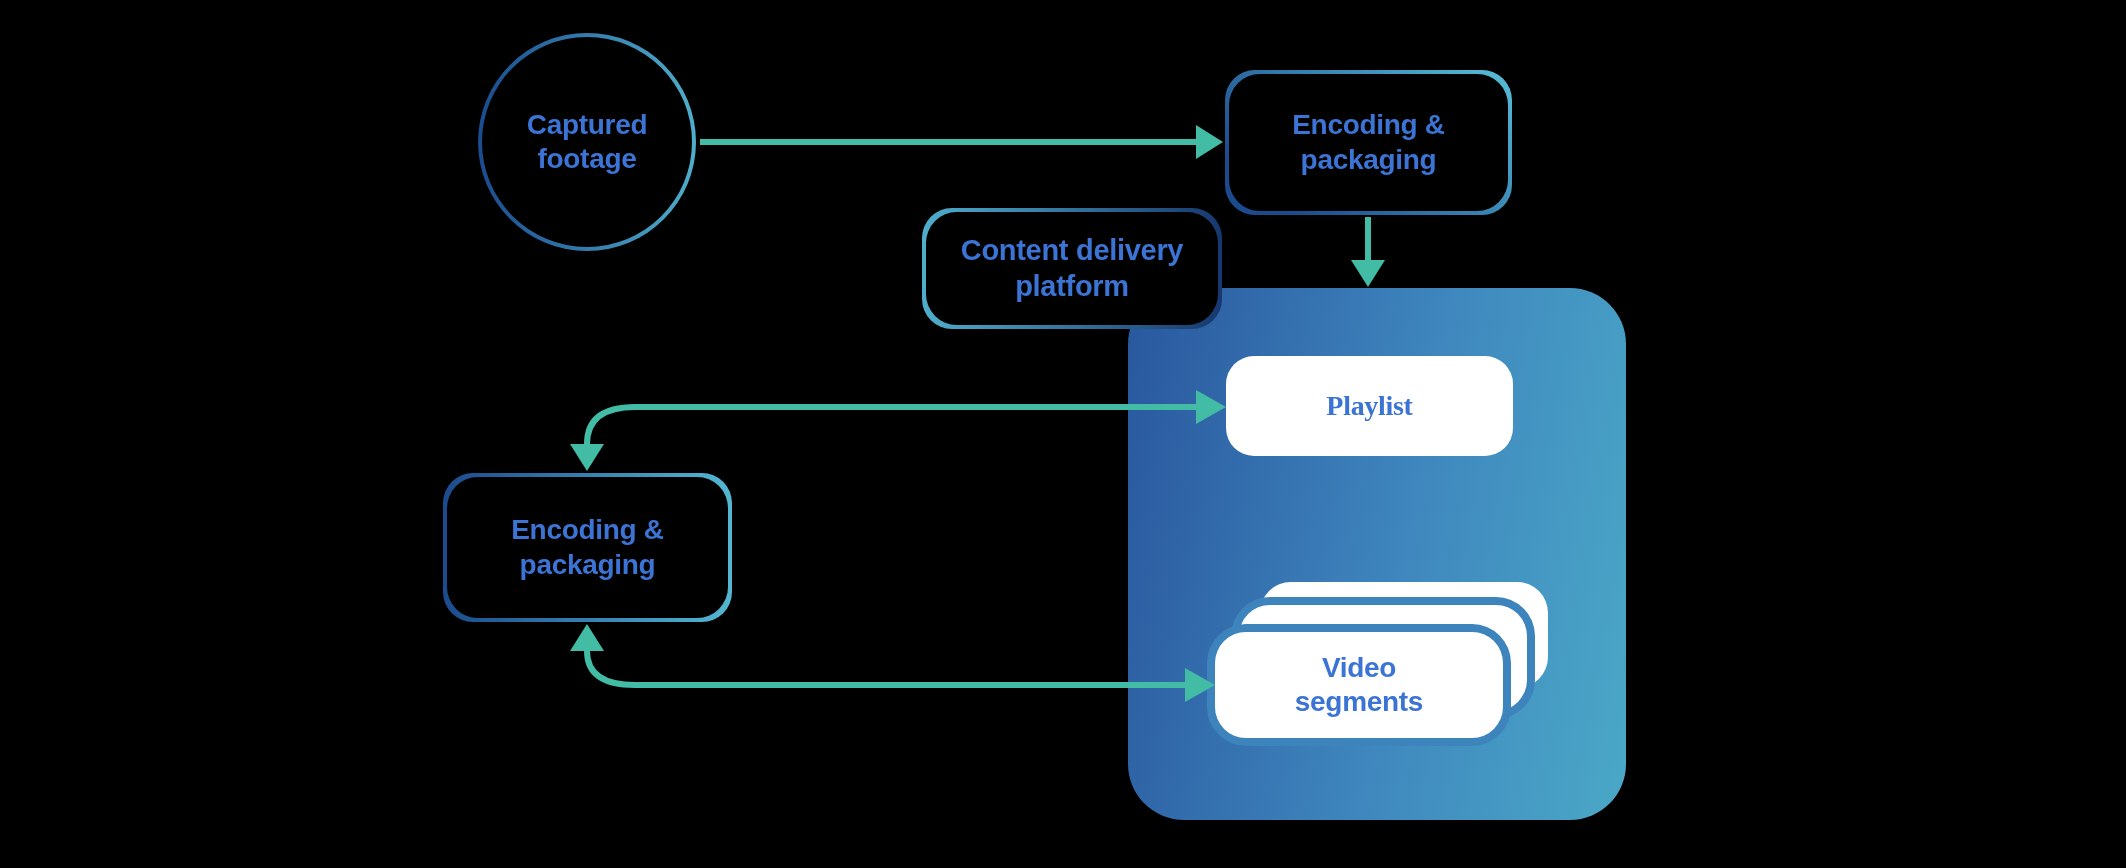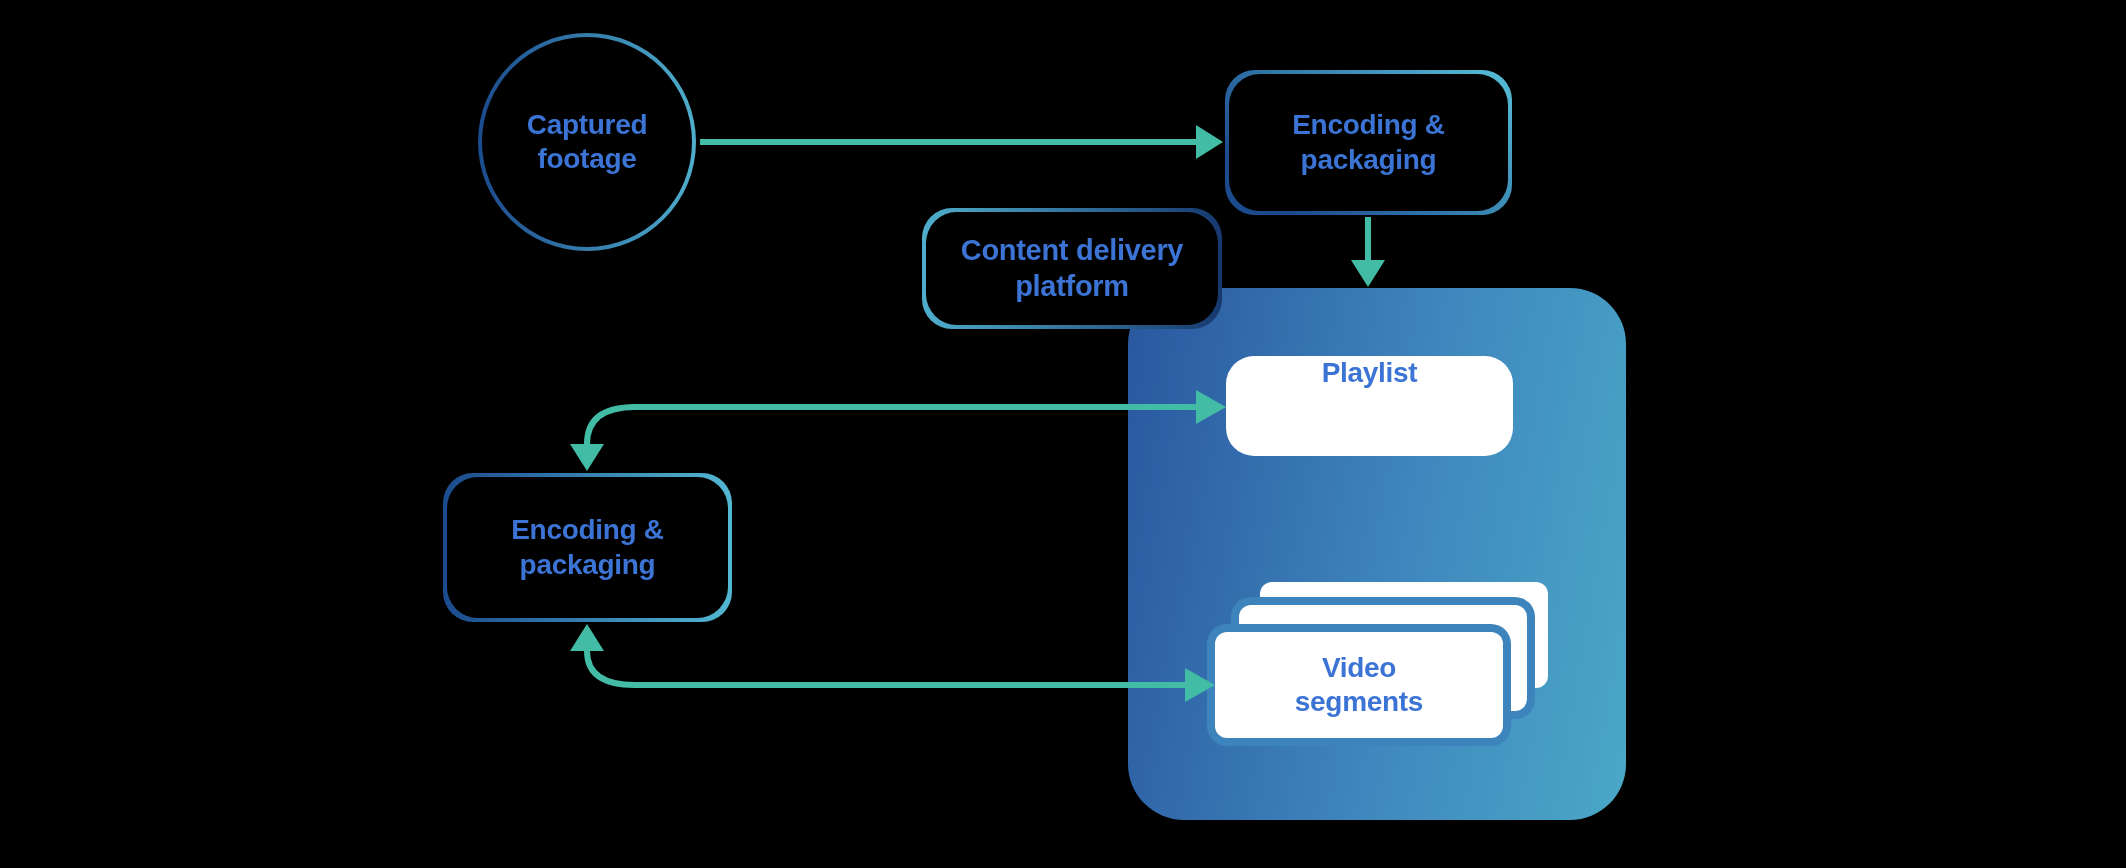--- a/index.html
+++ b/index.html
@@ -73,30 +73,31 @@
     border-radius: 56px;
     background: linear-gradient(100deg, var(--platform-start) 0%, var(--platform-mid) 55%, var(--platform-end) 100%);
     z-index: 1;
   }
 
   
   #playlist {
     left: 1226px; top: 356px; width: 287px; height: 100px;
     background: var(--white);
     border-radius: 28px;
-    display: flex; justify-content: center;
+    display: flex; align-items: center; justify-content: center;
     z-index: 2;
+    font-family: Liberation Serif, serif;
   }
 
   
   .vcard {
     position: absolute;
     width: 288px; height: 106px;
     background: var(--white);
-    border-radius: 12px;
+    border-radius: 31px;
   }
   #vcard-back   { left: 1260px; top: 582px; z-index: 2; }
   #vcard-middle { left: 1239px; top: 605px; z-index: 3; box-shadow: 0 0 0 8px var(--card-gap); }
   #vcard-front  { left: 1215px; top: 632px; z-index: 4; box-shadow: 0 0 0 8px var(--card-gap);
                   display: flex; align-items: center; justify-content: center; }
   #vcard-front .node-label { width: 180px; }
 
   
   #encoding-left {
     left: 443px; top: 473px; width: 289px; height: 149px;

